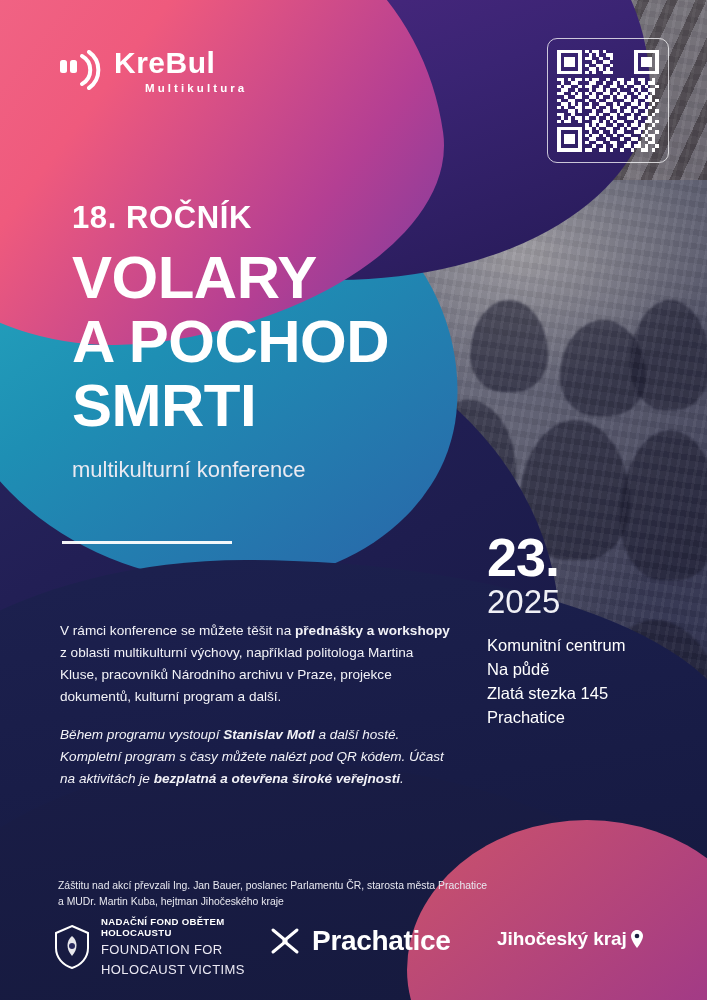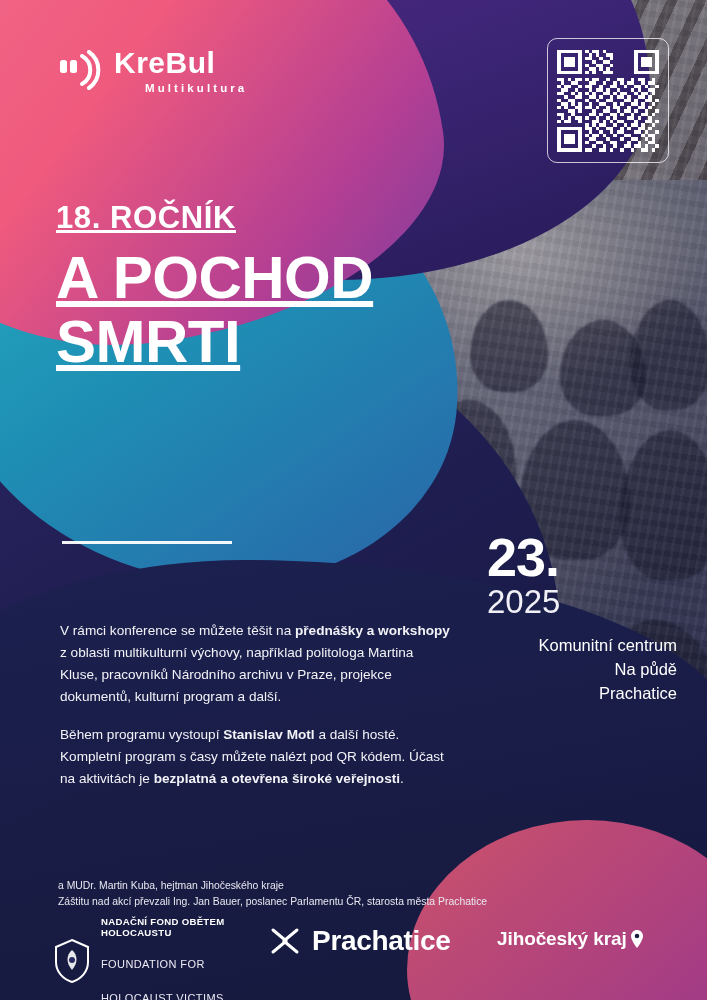--- a/index.html
+++ b/index.html
@@ -101,61 +101,61 @@
 
   
   .qr-frame{
     position:absolute; right:38px; top:38px; width:122px; height:125px;
     border:1.6px solid rgba(255,255,255,.75); border-radius:10px;
     padding:9px; background:transparent;
   }
   .qr { width:100%; height:100%; display:block; }
 
   
-  .headline { position:absolute; left:56px; top:200px; width:520px;text-decoration:underline; }
+  .headline { position:absolute; left:72px; top:200px; width:520px; }
   .kicker{
     font-size:31px; font-weight:bold; letter-spacing:.6px; color:#fff;
     margin-bottom:10px;
   }
   .title{
     font-size:60px; line-height:1.07; font-weight:bold; letter-spacing:-0.5px; color:#fff;
   }
   .subtitle{
     margin-top:18px; font-size:22px; color:#eaeaf2; font-weight:normal;
   }
   .rule{
     position:absolute; left:62px; top:541px; width:170px; height:3px;
     background:#ffffff; opacity:.95;
   }
 
   
   .datebox{ position:absolute; left:487px; top:530px; width:190px; }
   .date-day{ font-size:54px; font-weight:bold; line-height:1; letter-spacing:-1px; }
   .date-month{ font-size:37px; font-weight:bold; line-height:1.05; margin-top:2px; }
   .date-year{ font-size:33px; font-weight:normal; line-height:1.1; color:#f0f0f6; }
-  .venue{ margin-top:14px; font-size:16.5px; line-height:1.45; color:#ffffff;text-align:right; }
+  .venue{ margin-top:14px; font-size:16.5px; line-height:1.45; color:#ffffff; }
 
   
   .body-copy{ position:absolute; left:60px; top:620px; width:390px; font-size:13.6px; line-height:1.62; color:#f2f2f7; }
-  .body-copy p + p { margin-top:16px; }
+  .body-copy p + p { margin-top:16px;font-style:italic; }
   .body-copy b { font-weight:bold; }
 
   
   .patronage{
     position:absolute; left:58px; top:878px; width:560px;
     font-size:10.4px; line-height:1.55; color:#e8e8f0;
   }
 
   
   .footer{ position:absolute; left:0; bottom:22px; width:707px; height:62px; }
   .f-item{ position:absolute; display:flex; align-items:center; }
   .f-holocaust{ left:52px; top:0; }
   .f-holo-text{ margin-left:9px; }
   .f-holo-l1{ font-size:9.6px; font-weight:bold; letter-spacing:.3px; line-height:1.15; }
-  .f-holo-l2{ font-size:11px; letter-spacing:.4px; line-height:1.25; margin-top:20px; color:#eceaf4;}
+  .f-holo-l2{ font-size:13px; letter-spacing:.4px; line-height:1.25; margin-top:4px; color:#eceaf4;}
   .f-prachatice{ left:268px; top:8px; }
   .f-prach-text{ font-size:28px; font-weight:bold; margin-left:10px; letter-spacing:-.3px;}
   .f-kraj{ left:497px; top:12px;justify-content:center; }
   .f-kraj-text{ font-size:19px; font-weight:bold; letter-spacing:-.1px; }
 
   svg { display:block; }
 </style>
 </head>
 <body>
 
@@ -417,44 +417,47 @@
           <rect x="21" y="28" width="1" height="1"></rect>
           <rect x="24" y="28" width="2" height="1"></rect>
           <rect x="27" y="28" width="1" height="1"></rect>
       </g>
     </svg>
   </div>
 
   <div class="headline">
     <div class="kicker">18. ROČNÍK</div>
     <div class="title">
+      <div>VOLARY</div>
       <div>A POCHOD</div>
       <div>SMRTI</div>
     </div>
+    <div class="subtitle">multikulturní konference</div>
   </div>
   <div class="rule"></div>
 
   <div class="datebox">
     <div class="date-day">23.</div>
     <div class="date-year">2025</div>
     <div class="venue">
       <div>Komunitní centrum</div>
       <div>Na půdě</div>
+      <div>Zlatá stezka 145</div>
       <div>Prachatice</div>
     </div>
   </div>
 
   <div class="body-copy">
     <p><span>V rámci konference se můžete těšit na </span><b>přednášky a workshopy</b><span> z oblasti multikulturní výchovy, například politologa Martina Kluse, pracovníků Národního archivu v Praze, projekce dokumentů, kulturní program a další.</span></p>
     <p><span>Během programu vystoupí </span><b>Stanislav Motl</b><span> a další hosté. Kompletní program s časy můžete nalézt pod QR kódem. Účast na aktivitách je </span><b>bezplatná a otevřena široké veřejnosti</b><span>.</span></p>
   </div>
 
   <div class="patronage">
+    <div>Záštitu nad akcí převzali  Ing. Jan Bauer, poslanec Parlamentu ČR, starosta města Prachatice</div>
     <div>a MUDr. Martin Kuba, hejtman Jihočeského kraje</div>
-    <div>Záštitu nad akcí převzali  Ing. Jan Bauer, poslanec Parlamentu ČR, starosta města Prachatice</div>
   </div>
 
   <div class="footer">
 
     <div class="f-item f-holocaust">
       <span>
         <svg width="40" height="46" viewBox="0 0 40 46">
           <path d="M20 2 L36 9 V24 C36 34 29 41 20 44 C11 41 4 34 4 24 V9 Z" fill="none" stroke="#ffffff" stroke-width="2"></path>
           <path d="M20 12 C14 17 14 25 20 32 C26 25 26 17 20 12 Z" fill="#ffffff" opacity=".9"></path>
           <circle cx="20" cy="22" r="3" fill="#2a2b5e"></circle>

